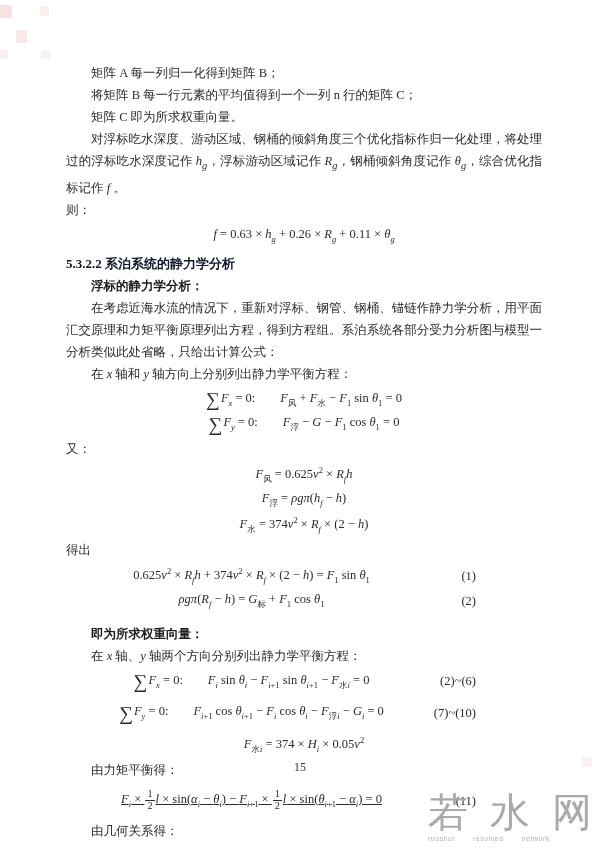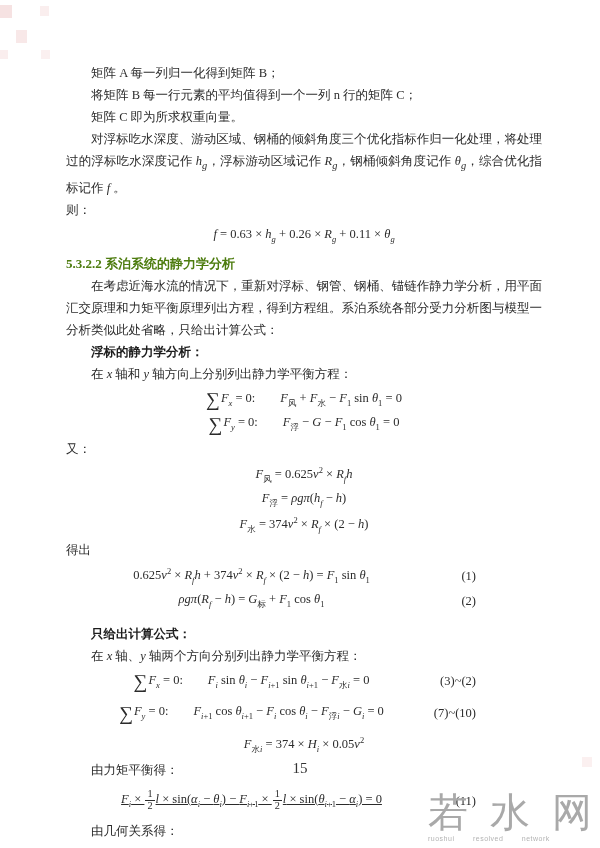--- a/index.html
+++ b/index.html
@@ -14,21 +14,21 @@
   }
   .content{
     position:absolute;
     left:66px;right:58px;top:62px;
     font-size:12.5px;
     line-height:22px;
   }
   .para{margin:0;text-align:justify;}
   .indent{text-indent:2em;}
   .bold{font-weight:bold;color:#1c1c1c;}
-  .heading{margin:8px 0 0 0;font-weight:bold;font-size:13px;color:#4d7c0f;}
+  .heading{margin:8px 0 0 0;font-weight:bold;font-size:13px;color:#0f172a;}
 
   
   .eqrow{
     position:relative;
     text-align:center;
     margin:4px;
     line-height:1.5;
   }
   .eqrow.numbered{padding-right:105px;}
   .eqrow.tall{padding:4px 105px 4px 0;text-decoration:underline;}
@@ -50,21 +50,21 @@
     margin:0 1px;
   }
   .eq .frac .fn{display:block;border-bottom:1px solid #2b2b2b;padding:0 2px;}
   .eq .frac .fd{display:block;padding:0 2px;}
   .eqgroup{margin:2px 0;}
   .spacer-s{height:3px;}
   .spacer-m{height:8px;}
 
   .page-number{
     position:absolute;left:0;right:0;top:760px;
-    text-align:center;font-size:15px;color:#333;
+    text-align:center;font-size:12px;color:#333;
   }
 
   .watermark{
     position:absolute;right:8px;bottom:6px;
     user-select:none;
   }
   .watermark .wm-text{
     font-family:"Liberation Sans","DejaVu Sans",sans-serif;
     font-size:40px;color:#a9a9a9;
     letter-spacing:22px;margin-right:-22px;
@@ -104,22 +104,22 @@
     <p class="para indent">矩阵 C 即为所求权重向量。</p>
     <p class="para indent">对浮标吃水深度、游动区域、钢桶的倾斜角度三个优化指标作归一化处理，将处理过的浮标吃水深度记作 <i>h</i><sub><i>g</i></sub>，浮标游动区域记作 <i>R</i><sub><i>g</i></sub>，钢桶倾斜角度记作 <i>θ</i><sub><i>g</i></sub>，综合优化指标记作 <i>f</i> 。</p>
     <p class="para">则：</p>
 
     <div class="eqrow">
       <span class="eq"><i>f</i> = 0.63 × <i>h</i><sub><i>g</i></sub> + 0.26 × <i>R</i><sub><i>g</i></sub> + 0.11 × <i>θ</i><sub><i>g</i></sub></span>
     </div>
 
     <h3 class="heading">5.3.2.2  系泊系统的静力学分析</h3>
 
+    <p class="para indent bold">浮标的静力学分析：</p>
     <p class="para indent">在考虑近海水流的情况下，重新对浮标、钢管、钢桶、锚链作静力学分析，用平面汇交原理和力矩平衡原理列出方程，得到方程组。系泊系统各部分受力分析图与模型一分析类似此处省略，只给出计算公式：</p>
-    <p class="para indent bold">浮标的静力学分析：</p>
     <p class="para indent">在 <i>x</i> 轴和 <i>y</i> 轴方向上分别列出静力学平衡方程：</p>
 
     <div class="eqgroup">
       <div class="eqrow">
         <span class="eq"><span class="sum">∑</span><i>F</i><sub><i>x</i></sub> = 0:　　<i>F</i><sub>风</sub> + <i>F</i><sub>水</sub> − <i>F</i><sub>1</sub> sin <i>θ</i><sub>1</sub> = 0</span>
       </div>
       <div class="eqrow">
         <span class="eq"><span class="sum">∑</span><i>F</i><sub><i>y</i></sub> = 0:　　<i>F</i><sub>浮</sub> − <i>G</i> − <i>F</i><sub>1</sub> cos <i>θ</i><sub>1</sub> = 0</span>
       </div>
     </div>
@@ -143,26 +143,26 @@
     <div class="eqrow numbered">
       <span class="eq">0.625<i>v</i><sup>2</sup> × <i>R</i><sub><i>f</i></sub><i>h</i> + 374<i>v</i><sup>2</sup> × <i>R</i><sub><i>f</i></sub> × (2 − <i>h</i>) = <i>F</i><sub>1</sub> sin <i>θ</i><sub>1</sub></span>
       <span class="eqnum">(1)</span>
     </div>
     <div class="eqrow numbered">
       <span class="eq"><i>ρ</i><i>g</i><i>π</i>(<i>R</i><sub><i>f</i></sub> − <i>h</i>) = <i>G</i><sub>标</sub> + <i>F</i><sub>1</sub> cos <i>θ</i><sub>1</sub></span>
       <span class="eqnum">(2)</span>
     </div>
 
     <div class="spacer-m"></div>
-    <p class="para indent bold">只给出计算公式：</p>
+    <p class="para indent bold">即为所求权重向量：</p>
     <p class="para indent">在 <i>x</i> 轴、<i>y</i> 轴两个方向分别列出静力学平衡方程：</p>
 
     <div class="eqrow numbered">
       <span class="eq"><span class="sum">∑</span><i>F</i><sub><i>x</i></sub> = 0:　　<i>F</i><sub><i>i</i></sub> sin <i>θ</i><sub><i>i</i></sub> − <i>F</i><sub><i>i</i>+1</sub> sin <i>θ</i><sub><i>i</i>+1</sub> − <i>F</i><sub>水<i>i</i></sub> = 0</span>
-      <span class="eqnum">(3)~(2)</span>
+      <span class="eqnum">(2)~(6)</span>
     </div>
     <div class="spacer-s"></div>
     <div class="eqrow numbered">
       <span class="eq"><span class="sum">∑</span><i>F</i><sub><i>y</i></sub> = 0:　　<i>F</i><sub><i>i</i>+1</sub> cos <i>θ</i><sub><i>i</i>+1</sub> − <i>F</i><sub><i>i</i></sub> cos <i>θ</i><sub><i>i</i></sub> − <i>F</i><sub>浮<i>i</i></sub> − <i>G</i><sub><i>i</i></sub> = 0</span>
       <span class="eqnum">(7)~(10)</span>
     </div>
     <div class="spacer-s"></div>
     <div class="eqrow">
       <span class="eq"><i>F</i><sub>水<i>i</i></sub> = 374 × <i>H</i><sub><i>i</i></sub> × 0.05<i>v</i><sup>2</sup></span>
     </div>

